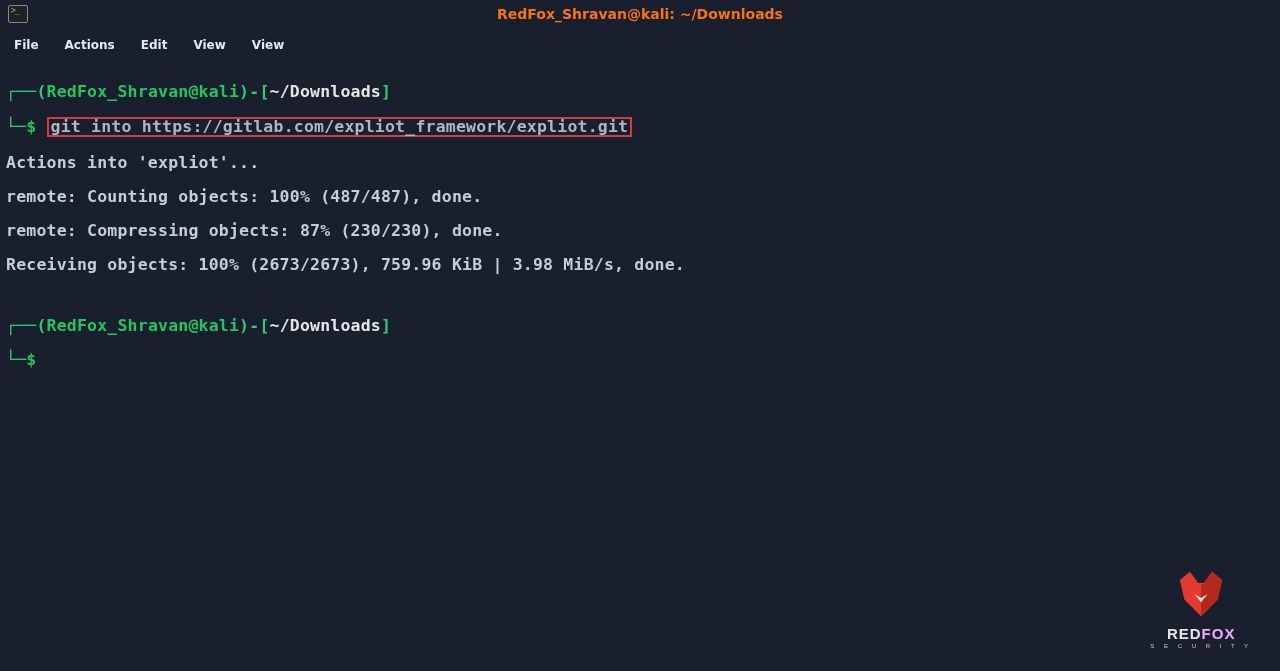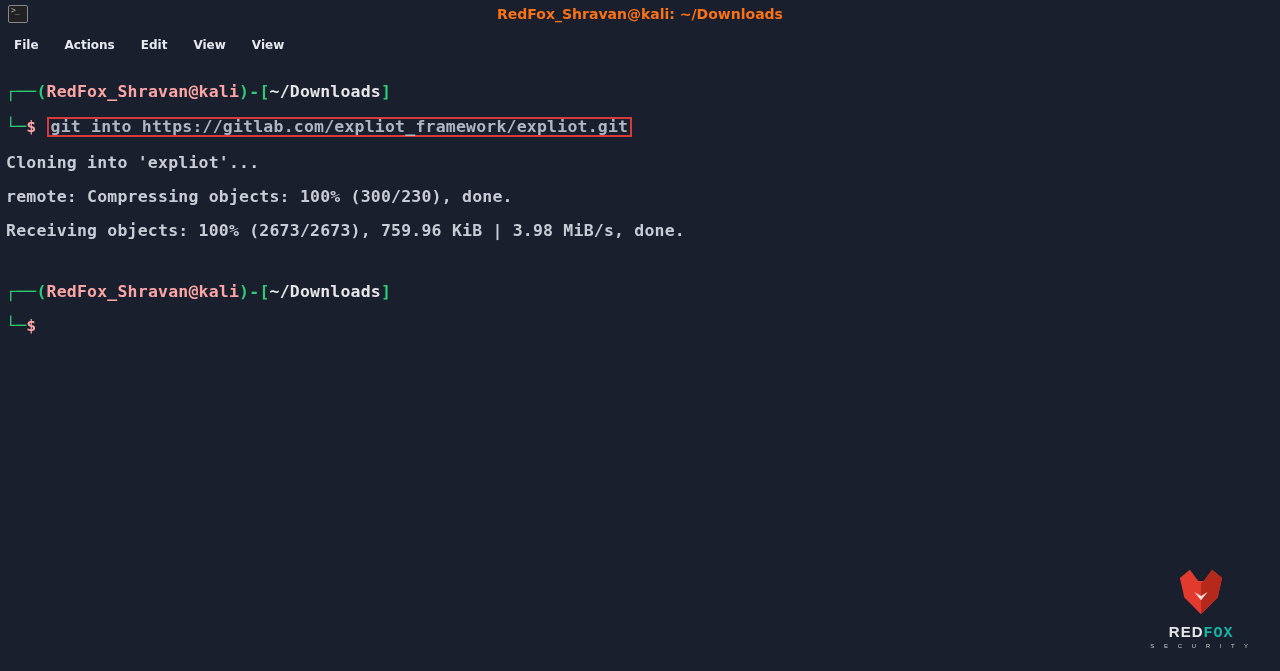--- a/index.html
+++ b/index.html
@@ -59,21 +59,21 @@
   .terminal {
     padding: 4px 6px;
     font-size: 16.5px;
     line-height: 1.03;
     letter-spacing: 0.2px;
     white-space: pre;
     font-weight: 600;
     color: #c8ccd4;
   }
   .green { color: #2ecc71; }
-  .blue  { color: #fca5a5; font-weight: 700; }
+  .blue  { color: #22c55e; font-weight: 700; }
   .white-b { color: #e6e6e6; font-weight: 700; margin-top: 41px; }
   .gray  { color: #b0b6c2; }
   .redbox {
     border: 2px solid #d73a3a;
     padding: 0 2px;
     display: inline-block;
     line-height: 1.0;
   }
   .prompt-line { line-height: 1.03; }
   .logo {
@@ -87,21 +87,21 @@
     width: 60px;
     height: 50px;
     margin: 0 auto 2px;
   }
   .logo .brand {
     font-size: 15px;
     font-weight: 700;
     letter-spacing: 1px;
     color: #e6e6e6;
   }
-  .logo .brand .fox-color { color: #14b8a6; font-family: Liberation Mono, monospace; }
+  .logo .brand .fox-color { color: #f0abfc; }
   .logo .sub {
     font-size: 6px;
     letter-spacing: 4px;
     color: #ccc;
     margin-top: 1px;
   }
 </style>
 </head>
 <body>
 
@@ -114,22 +114,23 @@
   <span>File</span>
   <span>Actions</span>
   <span>Edit</span>
   <span>View</span>
   <span>View</span>
 </div>
 
 <div class="terminal">
 <div class="prompt-line"><span class="green">┌──</span><span class="green">(</span><span class="blue">RedFox_Shravan</span><span class="blue">@</span><span class="blue">kali</span><span class="green">)-[</span><span class="white-b">~/Downloads</span><span class="green">]</span></div>
 <div class="prompt-line"><span class="green">└─</span><span class="blue">$</span> <span class="redbox"><span class="gray">git into https://gitlab.com/expliot_framework/expliot.git</span></span></div>
-<div>Cloning into 'expliot'...</div>
-<div>remote: Compressing objects: 100% (300/230), done.</div>
+<div>Actions into 'expliot'...</div>
+<div>remote: Counting objects: 100% (487/487), done.</div>
+<div>remote: Compressing objects: 87% (230/230), done.</div>
 <div>Receiving objects: 100% (2673/2673), 759.96 KiB | 3.98 MiB/s, done.</div>
 <div style="height:10px"></div>
 <div class="prompt-line"><span class="green">┌──</span><span class="green">(</span><span class="blue">RedFox_Shravan</span><span class="blue">@</span><span class="blue">kali</span><span class="green">)-[</span><span class="white-b">~/Downloads</span><span class="green">]</span></div>
 <div class="prompt-line"><span class="green">└─</span><span class="blue">$</span> </div>
 </div>
 
 <div class="logo">
   <svg class="fox" viewBox="0 0 100 90">
     <path d="M 12 20 L 30 5 L 45 25 L 55 25 L 70 5 L 88 20 L 80 55 L 50 85 L 20 55 Z" fill="#e23b2e"></path>
     <path d="M 50 85 L 80 55 L 88 20 L 70 5 L 55 25 L 50 30 Z" fill="#b5281c"></path>

